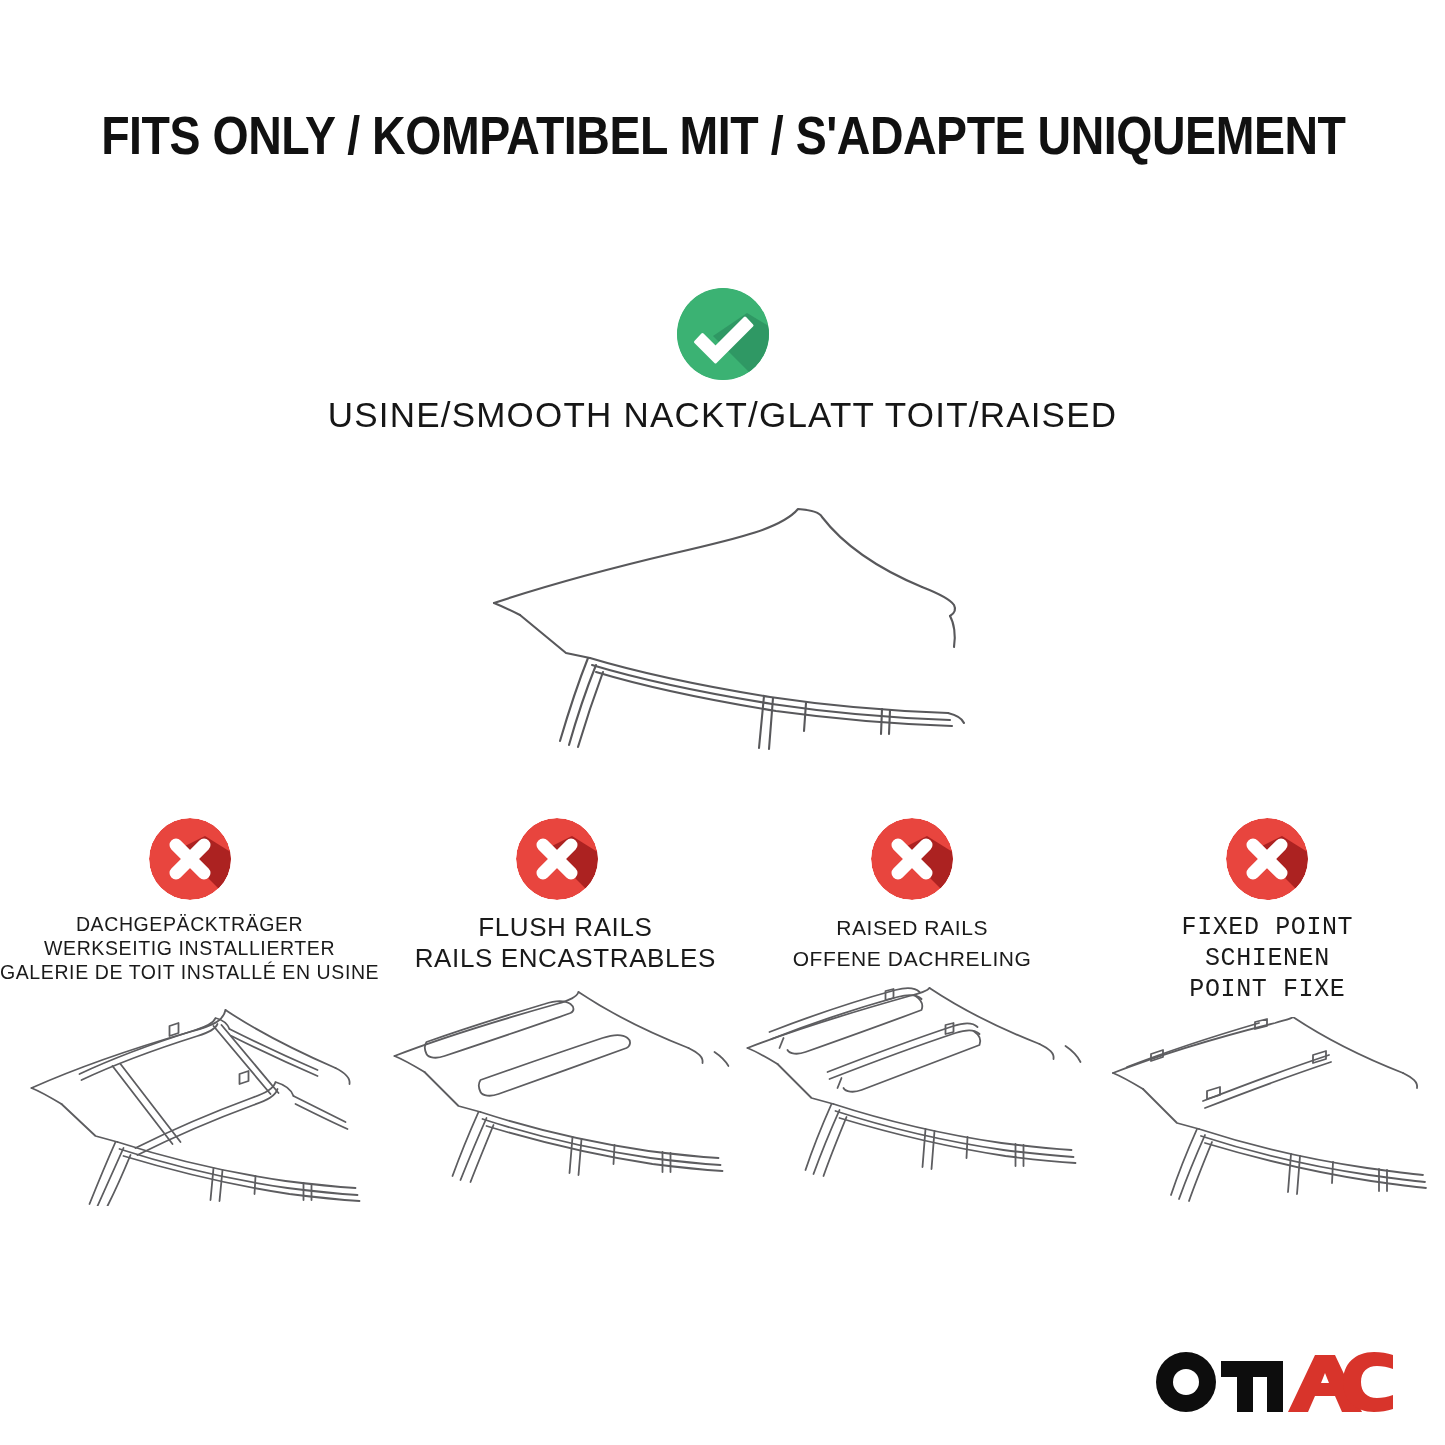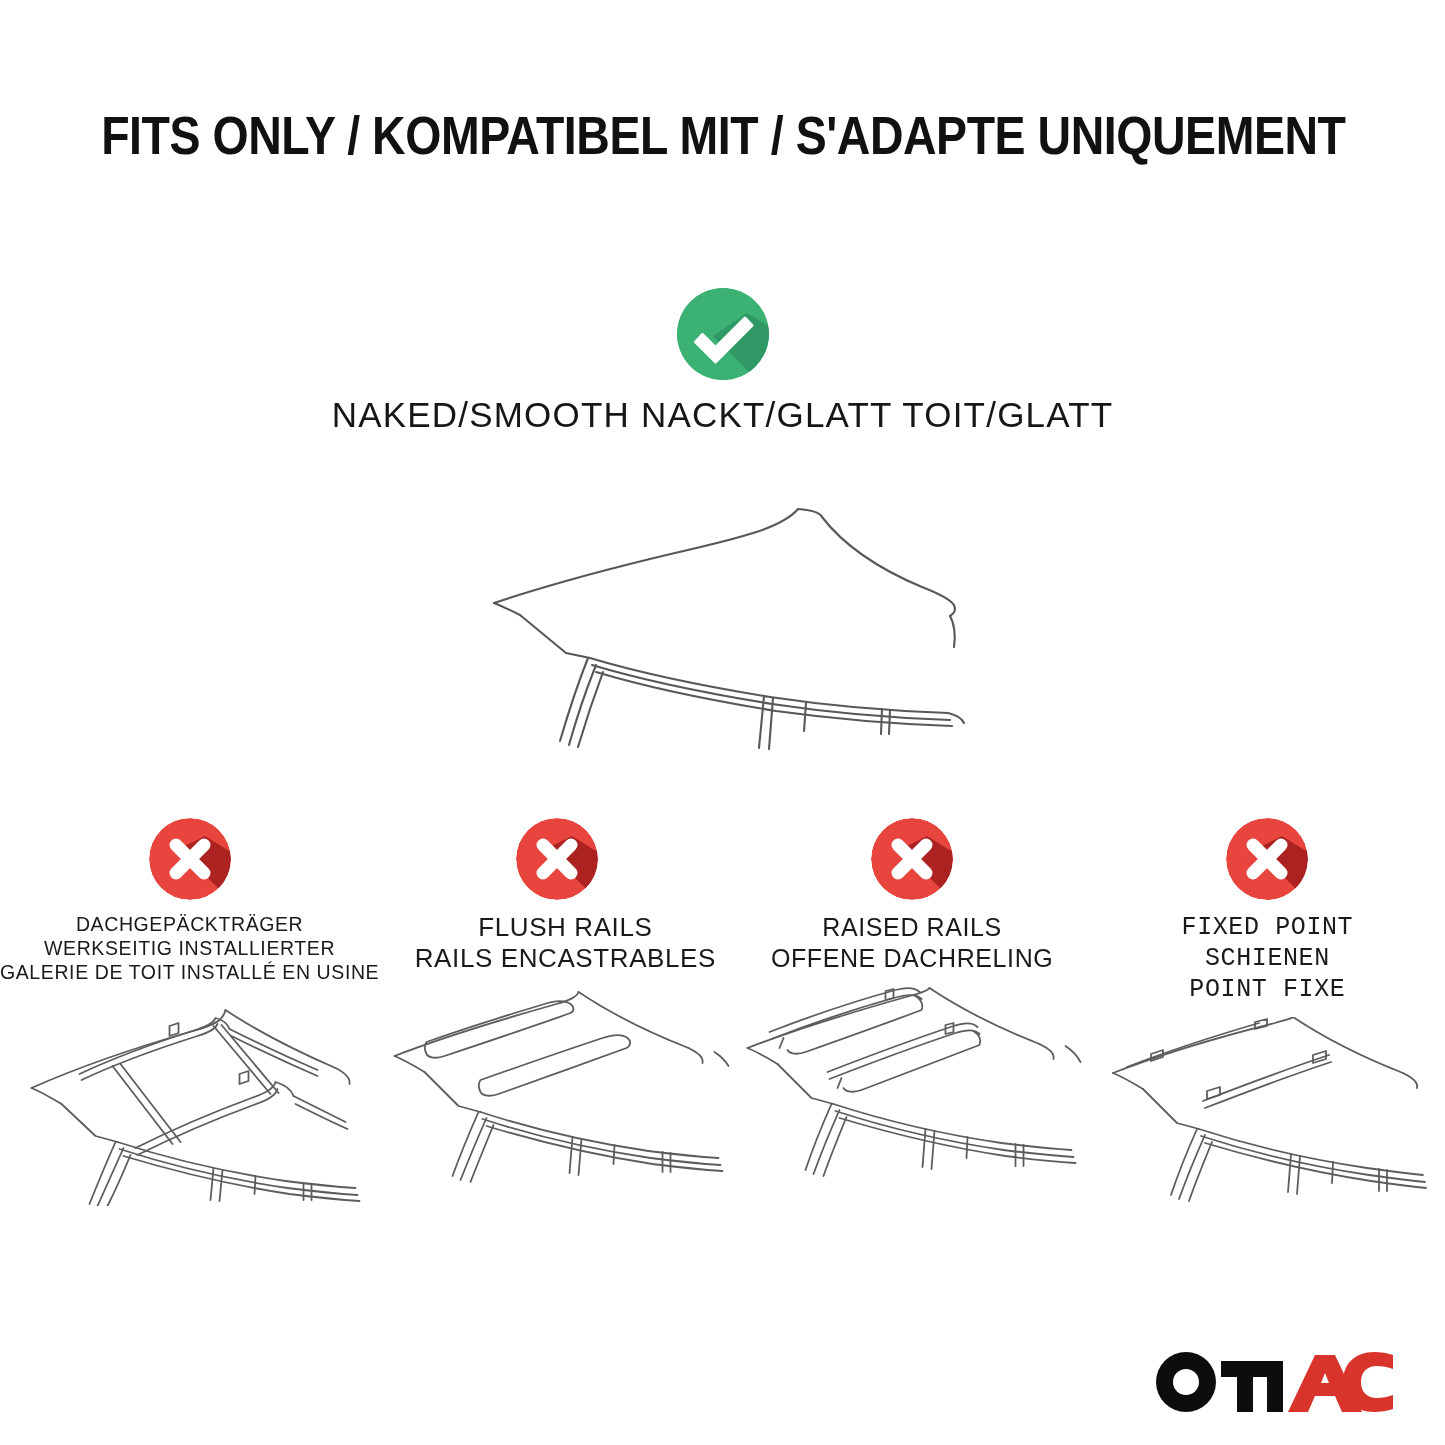--- a/index.html
+++ b/index.html
@@ -88,21 +88,21 @@
     font-family:"Liberation Sans", sans-serif;
     font-weight:300;
     color:#1a1a1a;
     letter-spacing:0.6px;
     white-space:nowrap;
   }
   .col-labels .ln{display:block;}
   
   .c1 .col-labels{font-size:19.5px;line-height:24px;}
   .c2 .col-labels{font-size:26px;line-height:31px;margin-left:17px;}
-  .c3 .col-labels{font-size:25px;line-height:31px;}
+  .c3 .col-labels{font-size:21px;line-height:31px;}
   .c4 .col-labels{font-size:25px;line-height:31px;font-family:Liberation Mono, monospace;}
 
   .col-art{
     margin-top:12px;
     width:100%;
     height:220px;
     position:relative;
   }
   .col-art svg{position:absolute;left:50%;top:0;transform:translateX(-50%);}
 
@@ -137,23 +137,23 @@
           <circle cx="46" cy="46" r="46" fill="#3BB273"></circle>
 
           <path d="M36 48 L47 59 L95 107 L95 40 L70 25 Z" fill="#2E9361" opacity="0.85"></path>
 
           <path d="M25.5 46.5 L38.5 59.5 L68 30 L75 37.5 L38.5 74 L18.5 54 Z" fill="#ffffff" stroke="#ffffff" stroke-width="3" stroke-linejoin="round"></path>
         </g>
       </svg>
     </div>
 
     <div class="ok-labels">
-      <span class="ln">NAKED/SMOOTH</span>
+      <span class="ln">USINE/SMOOTH</span>
       <span class="ln">NACKT/GLATT</span>
-      <span class="ln">TOIT/GLATT</span>
+      <span class="ln">TOIT/RAISED</span>
     </div>
   </div>
 
   <div class="roof-main">
     <svg width="520" height="260" viewBox="0 0 520 260" aria-hidden="true">
       <g fill="none" stroke="#58585b" stroke-width="2.1" stroke-linecap="round" stroke-linejoin="round">
 
         <path d="M24 108 C60 96 120 78 205 58 C270 43 312 33 328 14 
                  C342 15 350 18 352 22
                  C372 48 404 72 452 92"></path>

